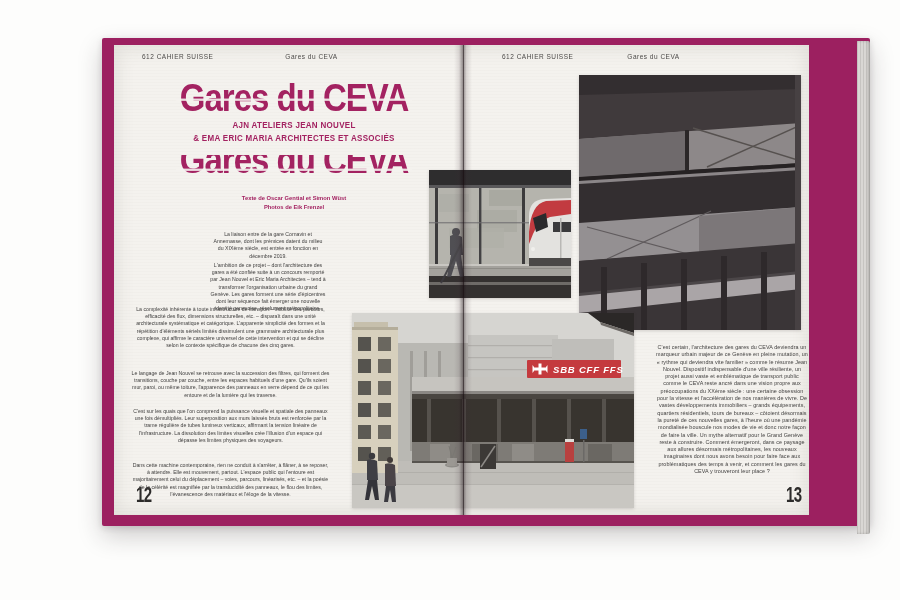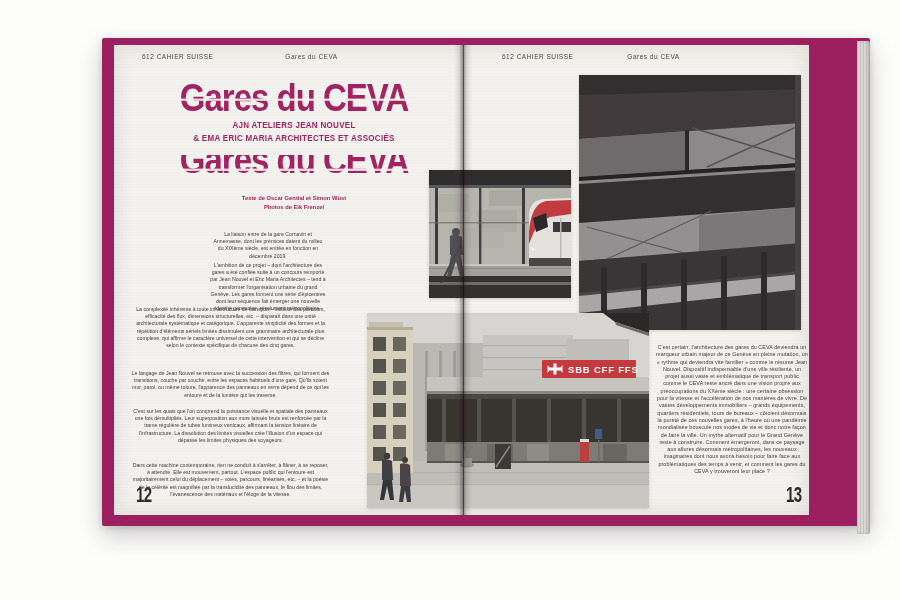--- a/index.html
+++ b/index.html
@@ -83,21 +83,21 @@
   #p1{top:186px;}#p2{top:217px;}#p3{top:261px;}
   #p4{top:325px;}#p5{top:363px;}#p6{top:417px;}
   .rp-body{
     position:absolute;left:542px;top:299px;width:152px;text-align:center;
     font-size:5.4px;line-height:7.3px;letter-spacing:.08px;color:#424140;z-index:5;
   }
 
   
   .photo{position:absolute;z-index:10;box-shadow:0 1px 3px rgba(60,50,45,.18);}
   #photo-train{left:315px;top:125px;width:142px;height:128px;}
-  #photo-station{left:253px;top:268px;width:282px;height:195px;}
+  #photo-station{left:238px;top:268px;width:282px;height:195px;font-style:italic;}
   #photo-facade{left:465px;top:30px;width:222px;height:255px;}
   .photo svg{display:block;width:100%;height:100%;}
 </style>
 </head>
 <body>
 
 <div class="stage">
   <div class="book">
     <div class="page-stack"></div>
 

